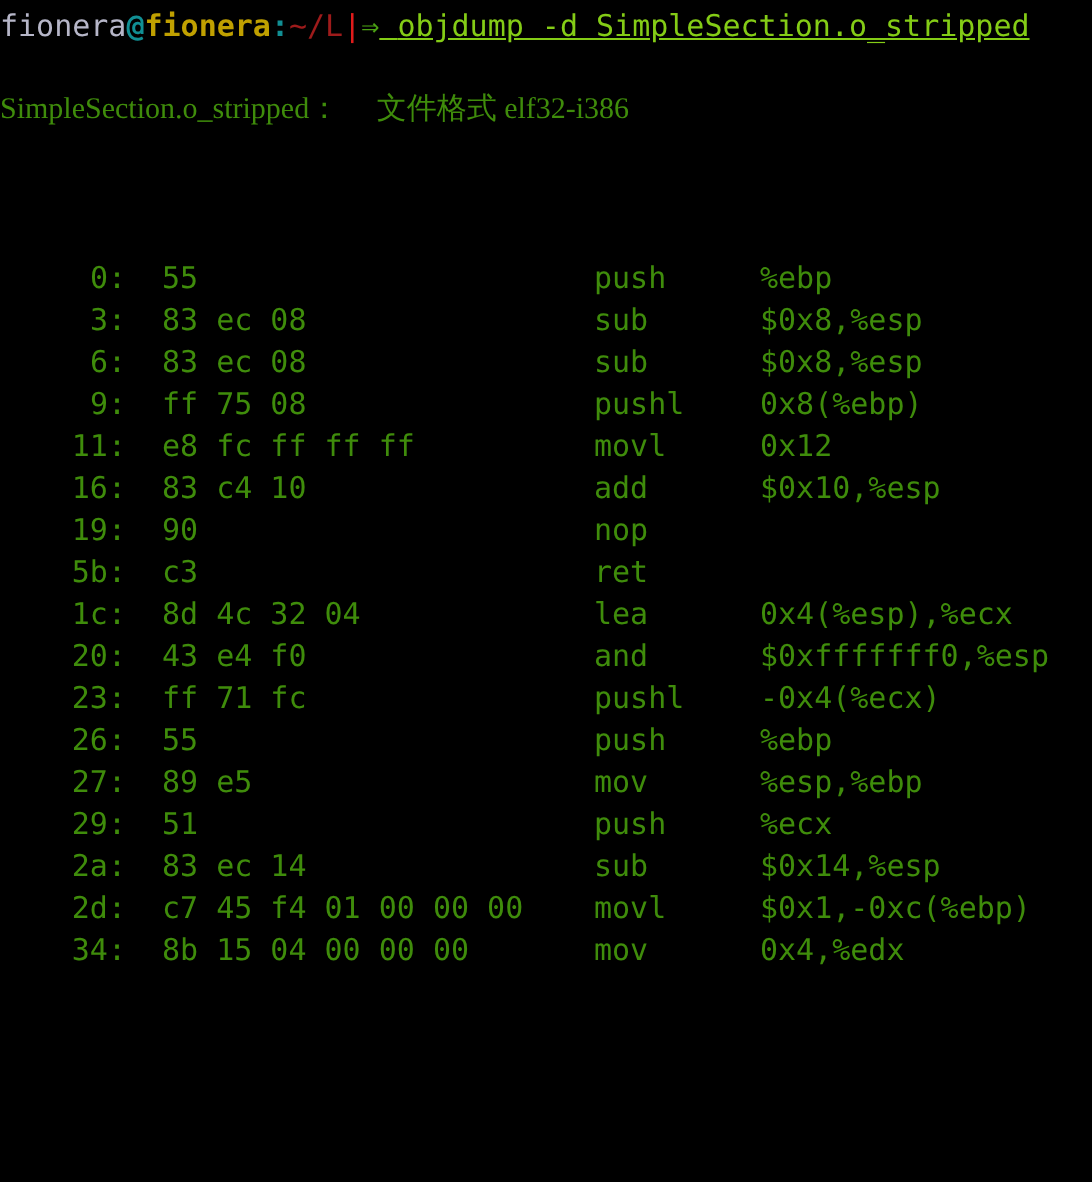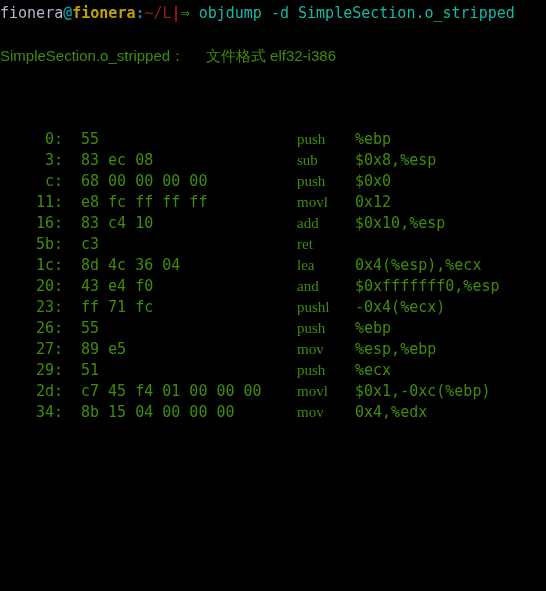--- a/index.html
+++ b/index.html
@@ -33,46 +33,46 @@
   .blank { height: 21px; }
 
   
   .user      { color: #b6b6c8; }
   .at        { color: #118f94; font-weight: bold; }
   .host      { color: #c0a000; font-weight: bold; }
   .colon     { color: #118f94; font-weight: bold; }
   .path      { color: #9e1b1b; }
   .cursorbar { color: #e01b1b; }
   .arrow     { color: #4aa013; }
-  .cmd       { color: #14b8a6; }
+  .cmd       { color: #84cc16; text-decoration: underline; }
 
   
   .row { white-space: pre; height: 21px; line-height: 21px; }
   .addr {
     display: inline-block;
     width: 54px;
     text-align: right;
     padding-left: 9px;
     box-sizing: content-box;
   }
   .bytes {
     display: inline-block;
     width: 216px;
     padding-left: 18px;
     box-sizing: content-box;
   }
   .mnem {
     display: inline-block;
     width: 58px;
-    font-family: Liberation Serif, serif;
   }
   .ops {
     display: inline-block;
+    margin-left: 25px;
   }
-  .cjk { font-family: Liberation Sans, sans-serif; }
+  .cjk { font-family: Liberation Serif, serif; }
 </style>
 </head>
 <body>
 
 <div id="terminal">
 
   <div class="line"><span class="user">fionera</span><span class="at">@</span><span class="host">fionera</span><span class="colon">:</span><span class="path">~/L</span><span class="cursorbar">|</span><span class="arrow">⇒</span><span class="cmd"> <span>objdump -d SimpleSection.o_stripped</span></span></div>
 
   <div class="blank"></div>
 
@@ -81,27 +81,30 @@
   <div class="blank"></div>
   <div class="blank"></div>
 
 
   <div class="blank"></div>
 
 
   <div id="disasm">
       <div class="row"><span class="addr">0:</span><span class="bytes">55</span><span class="mnem">push</span><span class="ops">%ebp</span></div>
       <div class="row"><span class="addr">3:</span><span class="bytes">83 ec 08</span><span class="mnem">sub</span><span class="ops">$0x8,%esp</span></div>
-      <div class="row"><span class="addr">c:</span><span class="bytes">68 00 00 00 00</span><span class="mnem">push</span><span class="ops">$0x0</span></div>
+      <div class="row"><span class="addr">6:</span><span class="bytes">83 ec 08</span><span class="mnem">sub</span><span class="ops">$0x8,%esp</span></div>
+      <div class="row"><span class="addr">9:</span><span class="bytes">ff 75 08</span><span class="mnem">pushl</span><span class="ops">0x8(%ebp)</span></div>
       <div class="row"><span class="addr">11:</span><span class="bytes">e8 fc ff ff ff</span><span class="mnem">movl</span><span class="ops">0x12</span></div>
       <div class="row"><span class="addr">16:</span><span class="bytes">83 c4 10</span><span class="mnem">add</span><span class="ops">$0x10,%esp</span></div>
+      <div class="row"><span class="addr">19:</span><span class="bytes">90</span><span class="mnem">nop</span><span class="ops"></span></div>
       <div class="row"><span class="addr">5b:</span><span class="bytes">c3</span><span class="mnem">ret</span><span class="ops"></span></div>
-      <div class="row"><span class="addr">1c:</span><span class="bytes">8d 4c 36 04</span><span class="mnem">lea</span><span class="ops">0x4(%esp),%ecx</span></div>
+      <div class="row"><span class="addr">1c:</span><span class="bytes">8d 4c 32 04</span><span class="mnem">lea</span><span class="ops">0x4(%esp),%ecx</span></div>
       <div class="row"><span class="addr">20:</span><span class="bytes">43 e4 f0</span><span class="mnem">and</span><span class="ops">$0xfffffff0,%esp</span></div>
       <div class="row"><span class="addr">23:</span><span class="bytes">ff 71 fc</span><span class="mnem">pushl</span><span class="ops">-0x4(%ecx)</span></div>
       <div class="row"><span class="addr">26:</span><span class="bytes">55</span><span class="mnem">push</span><span class="ops">%ebp</span></div>
       <div class="row"><span class="addr">27:</span><span class="bytes">89 e5</span><span class="mnem">mov</span><span class="ops">%esp,%ebp</span></div>
       <div class="row"><span class="addr">29:</span><span class="bytes">51</span><span class="mnem">push</span><span class="ops">%ecx</span></div>
+      <div class="row"><span class="addr">2a:</span><span class="bytes">83 ec 14</span><span class="mnem">sub</span><span class="ops">$0x14,%esp</span></div>
       <div class="row"><span class="addr">2d:</span><span class="bytes">c7 45 f4 01 00 00 00</span><span class="mnem">movl</span><span class="ops">$0x1,-0xc(%ebp)</span></div>
       <div class="row"><span class="addr">34:</span><span class="bytes">8b 15 04 00 00 00</span><span class="mnem">mov</span><span class="ops">0x4,%edx</span></div>
     </div>
 
 </div>
 
 </body></html>

